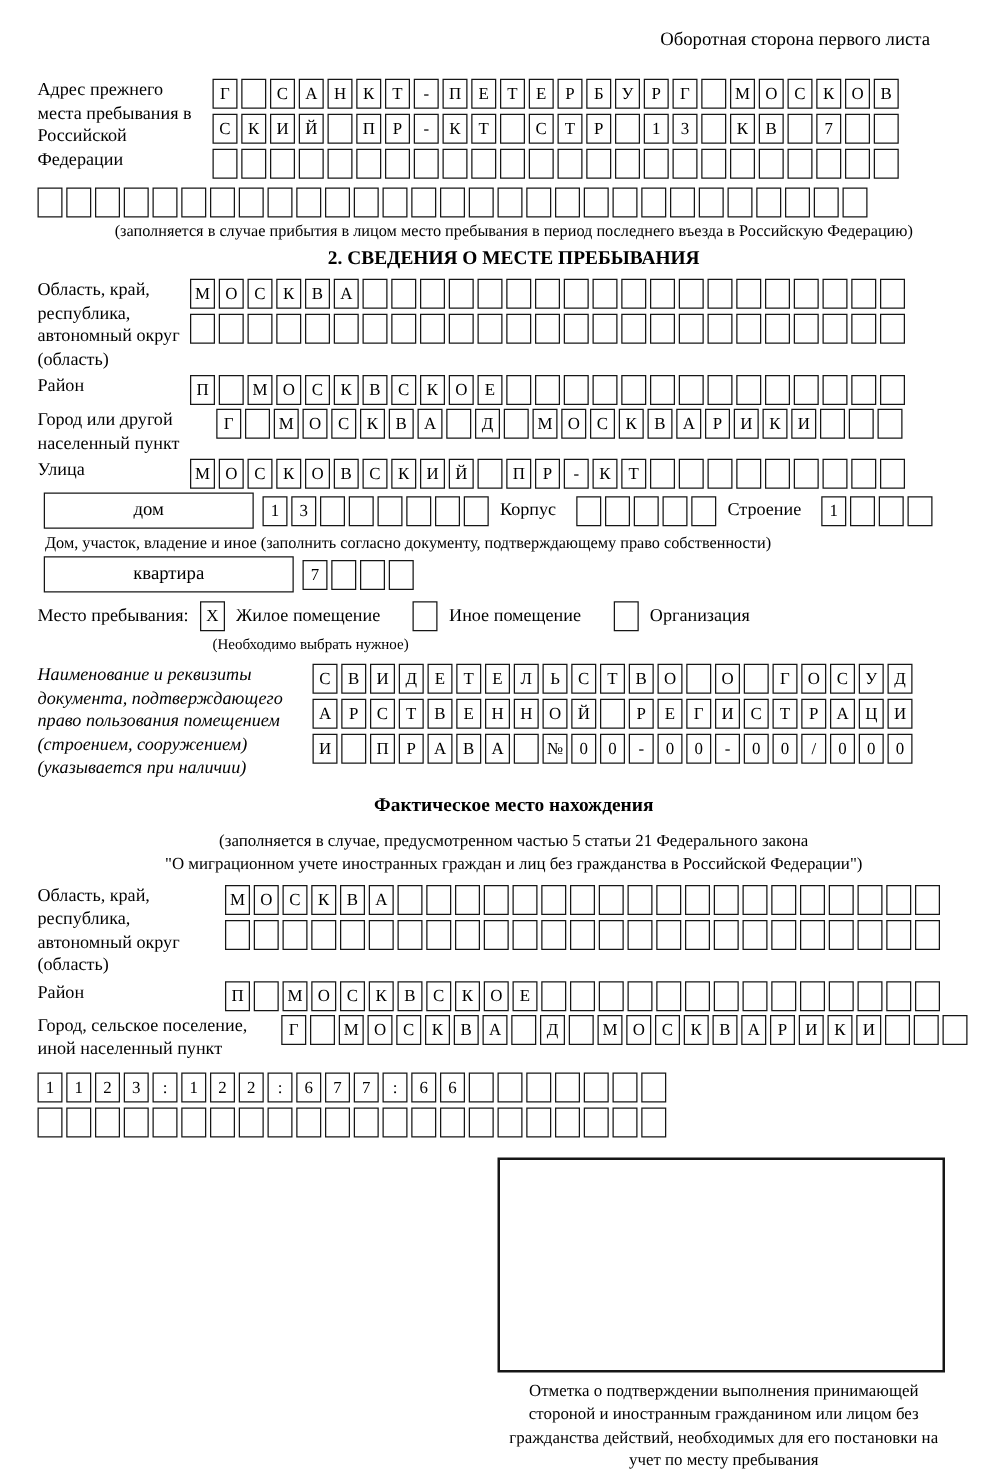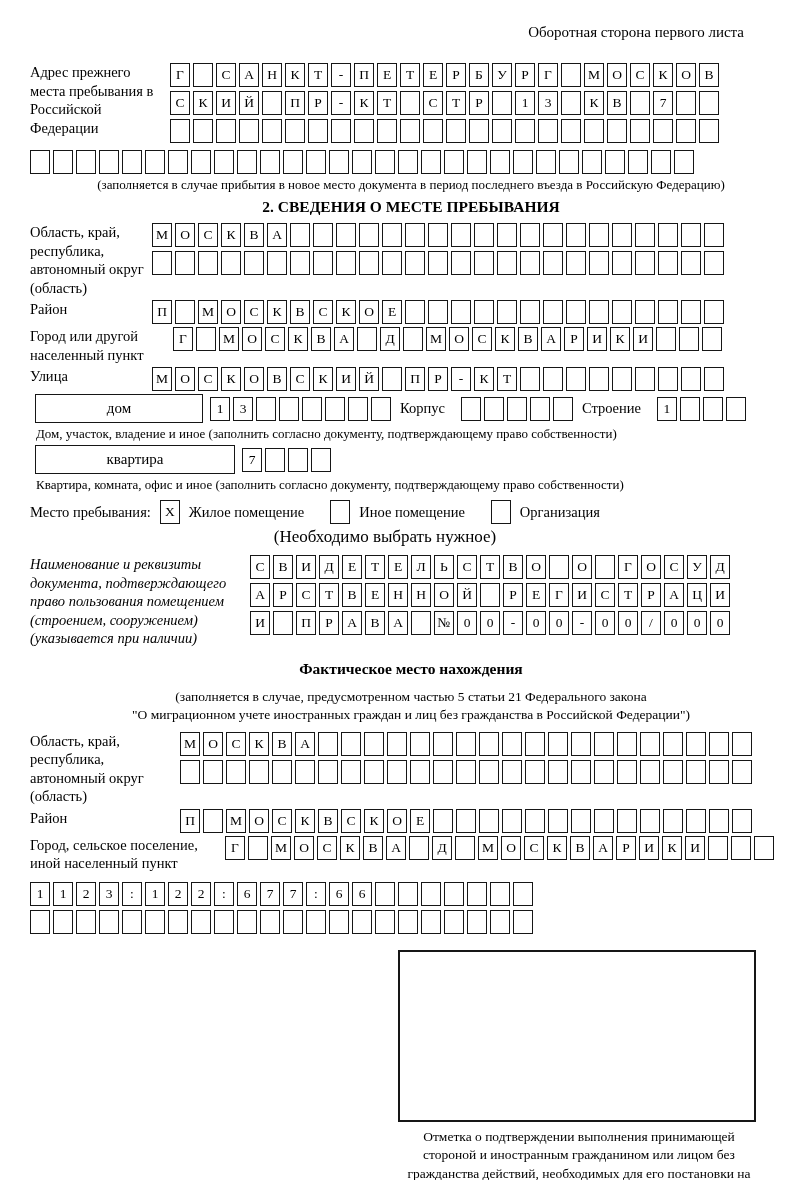--- a/index.html
+++ b/index.html
@@ -48,21 +48,21 @@
   .w-dom { width: 168px; margin-left: 5px; }
   .w-kv  { width: 200px; margin-left: 5px; }
   .inline-label { font-size: 14.5px; line-height: 27px; margin: 0 9px; white-space: nowrap; }
   .houserow { align-items: center; margin: 3px 0 3px 0; }
   .houserow .boxrow { margin-left: 7px; }
 
   .stay { align-items: center; margin-top: 7px; }
   .stay-label { font-size: 14.5px; margin-right: 9px; white-space: nowrap; }
   .opt-label { font-size: 14.5px; margin: 0 26px 0 9px; white-space: nowrap; }
   .opt-label.last { margin-right: 0; }
-  .choose-caption { text-align: center; width: 430px; margin: 2px 0 8px 140px; font-size: 17px; }
+  .choose-caption { text-align: left; width: 430px; margin: 2px 0 8px 140px; font-size: 12px; }
 
   .actual-title { text-align: center; font-weight: bold; font-size: 15.5px; margin: 12px 0 10px 0; }
   .actual-cap { text-align: center; font-size: 13.5px; line-height: 18px; }
   .actual-cap.gap { margin-bottom: 8px; }
 
   .cad-grids { margin-top: 6px; }
 
   .stamp-wrap { margin: 12px 0 0 368px; width: 362px; }
   .stamp-box { width: 358px; height: 172px; border: 2px solid #161616; background: #fff; }
   .stamp-caption { margin-top: 6px; text-align: center; font-size: 13.5px; line-height: 18.5px; }
@@ -181,21 +181,21 @@
       <span class="cb"></span>
       <span class="cb"></span>
       <span class="cb"></span>
       <span class="cb"></span>
       <span class="cb"></span>
       <span class="cb"></span>
       <span class="cb"></span>
       <span class="cb"></span>
       <span class="cb"></span>
     </div>
-  <div class="caption center">(заполняется в случае прибытия в новое место документа в период последнего въезда в Российскую Федерацию)</div>
+  <div class="caption center">(заполняется в случае прибытия в лицом место пребывания в период последнего въезда в Российскую Федерацию)</div>
 
   <div class="section-title">2. СВЕДЕНИЯ О МЕСТЕ ПРЕБЫВАНИЯ</div>
 
   <div class="field">
     <div class="label lw-sec">Область, край, республика, автономный округ (область)</div>
     <div class="grids">
       <div class="boxrow">
           <span class="cb">М</span>
           <span class="cb">О</span>
           <span class="cb">С</span>
@@ -376,21 +376,20 @@
 
   <div class="field houserow">
     <div class="type-box w-kv">квартира</div>
     <div class="boxrow">
         <span class="cb">7</span>
         <span class="cb"></span>
         <span class="cb"></span>
         <span class="cb"></span>
       </div>
   </div>
-  <div class="caption left">Квартира, комната, офис и иное (заполнить согласно документу, подтверждающему право собственности)</div>
 
   <div class="field stay">
     <div class="stay-label">Место пребывания:</div>
     <span class="cb">X</span>
     <span class="opt-label">Жилое помещение</span>
     <span class="cb"></span>
     <span class="opt-label">Иное помещение</span>
     <span class="cb"></span>
     <span class="opt-label last">Организация</span>
   </div>

